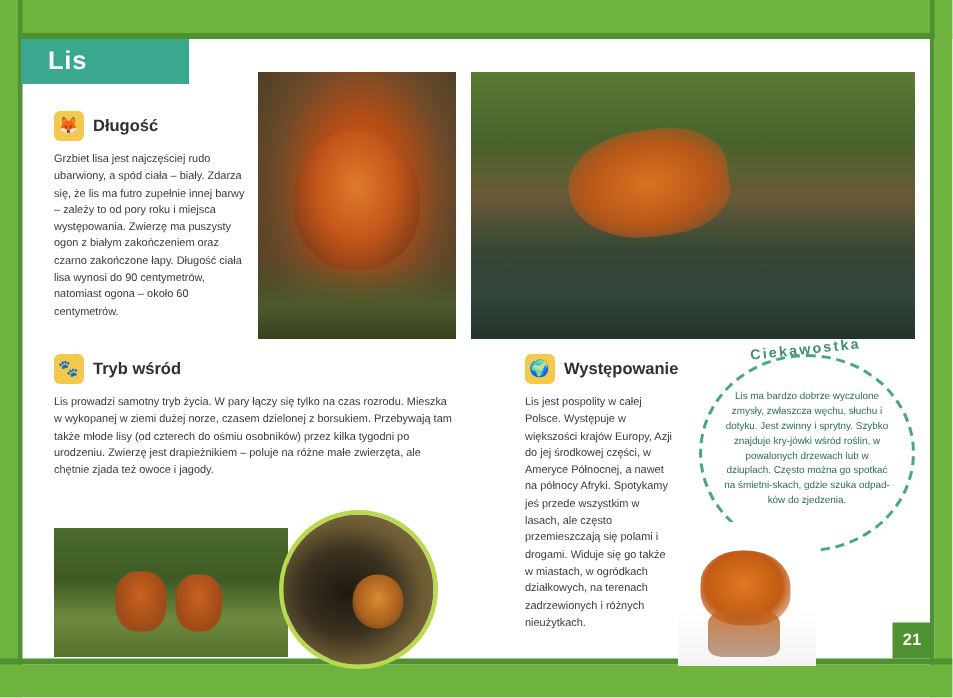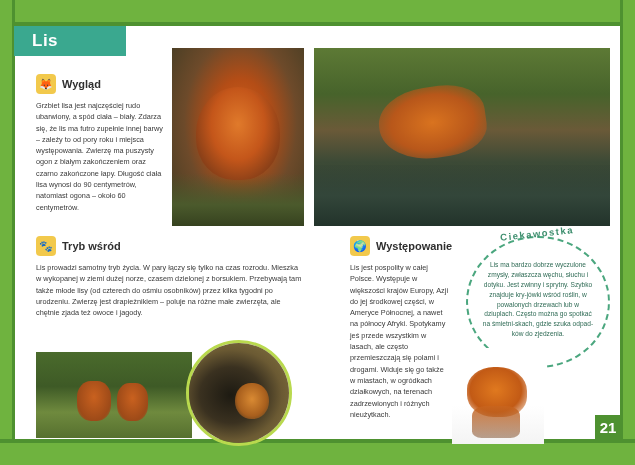--- a/index.html
+++ b/index.html
@@ -101,21 +101,21 @@
   }
   
   .page-num {
     position: absolute;
     right: 14px;
     bottom: 26px;
     width: 26px;
     height: 24px;
     background: #4e9130;
     color: #ffffff;
-    font-size: 15px;
+    font-size: 11px;
     font-weight: bold;
     display: flex;
     align-items: center;
     justify-content: center;
   }
   
   .sec-head {
     display: flex;
     align-items: center;
     gap: 6px;
@@ -324,21 +324,21 @@
   <div class="bottom-bar"></div>
   <div class="bottom-bar-dark"></div>
 
   <div class="title-tab">
     <span class="title-text">Lis</span>
   </div>
 
   <div class="block-wyglad">
     <div class="sec-head">
       <span class="sec-icon" style="background:#f2c94c;">🦊</span>
-      <span class="sec-title">Wygląd</span>
+      <span class="sec-title">Długość</span>
     </div>
     <div class="body-text">Grzbiet lisa jest najczęściej rudo ubarwiony, a spód ciała – biały. Zdarza się, że lis ma futro zupełnie innej barwy – zależy to od pory roku i miejsca występowania. Zwierzę ma puszysty ogon z białym zakończeniem oraz czarno zakończone łapy. Długość ciała lisa wynosi do 90 centymetrów, natomiast ogona – około 60 centymetrów.</div>
   </div>
 
   <div class="img-fox-face">
     <div class="photo ph-face"></div>
   </div>
 
   <div class="img-fox-stream">
     <div class="photo ph-stream"></div>

